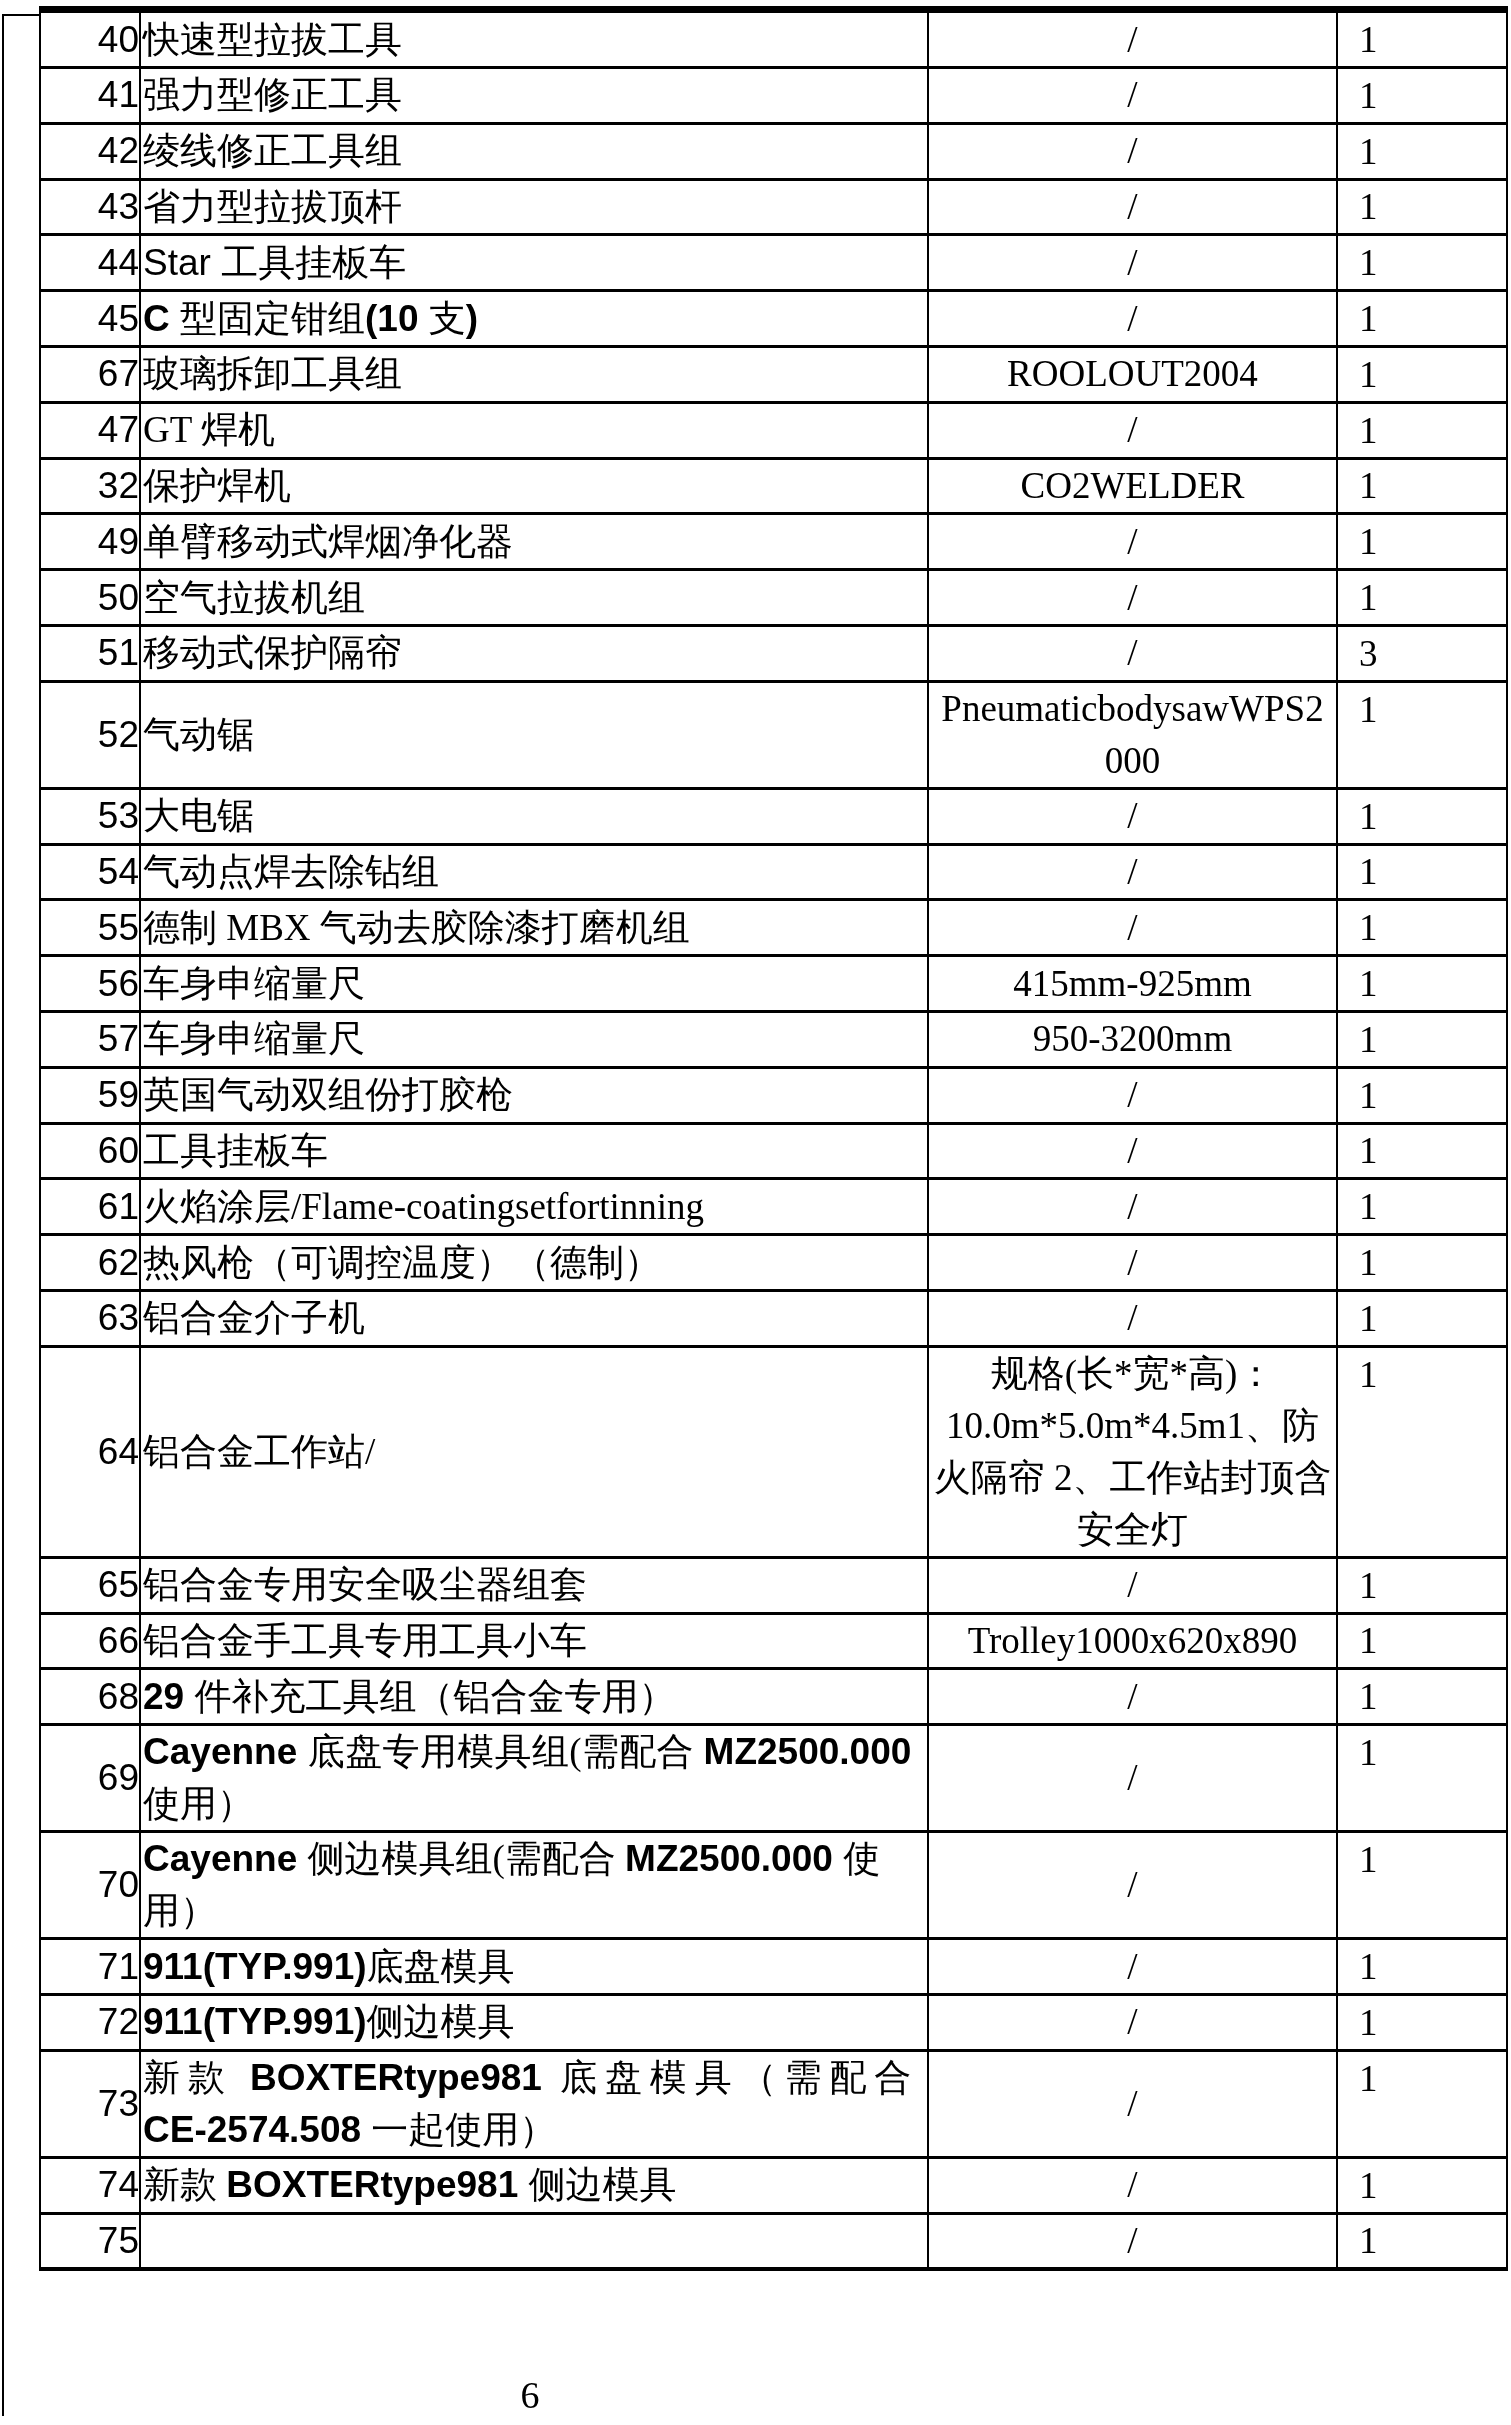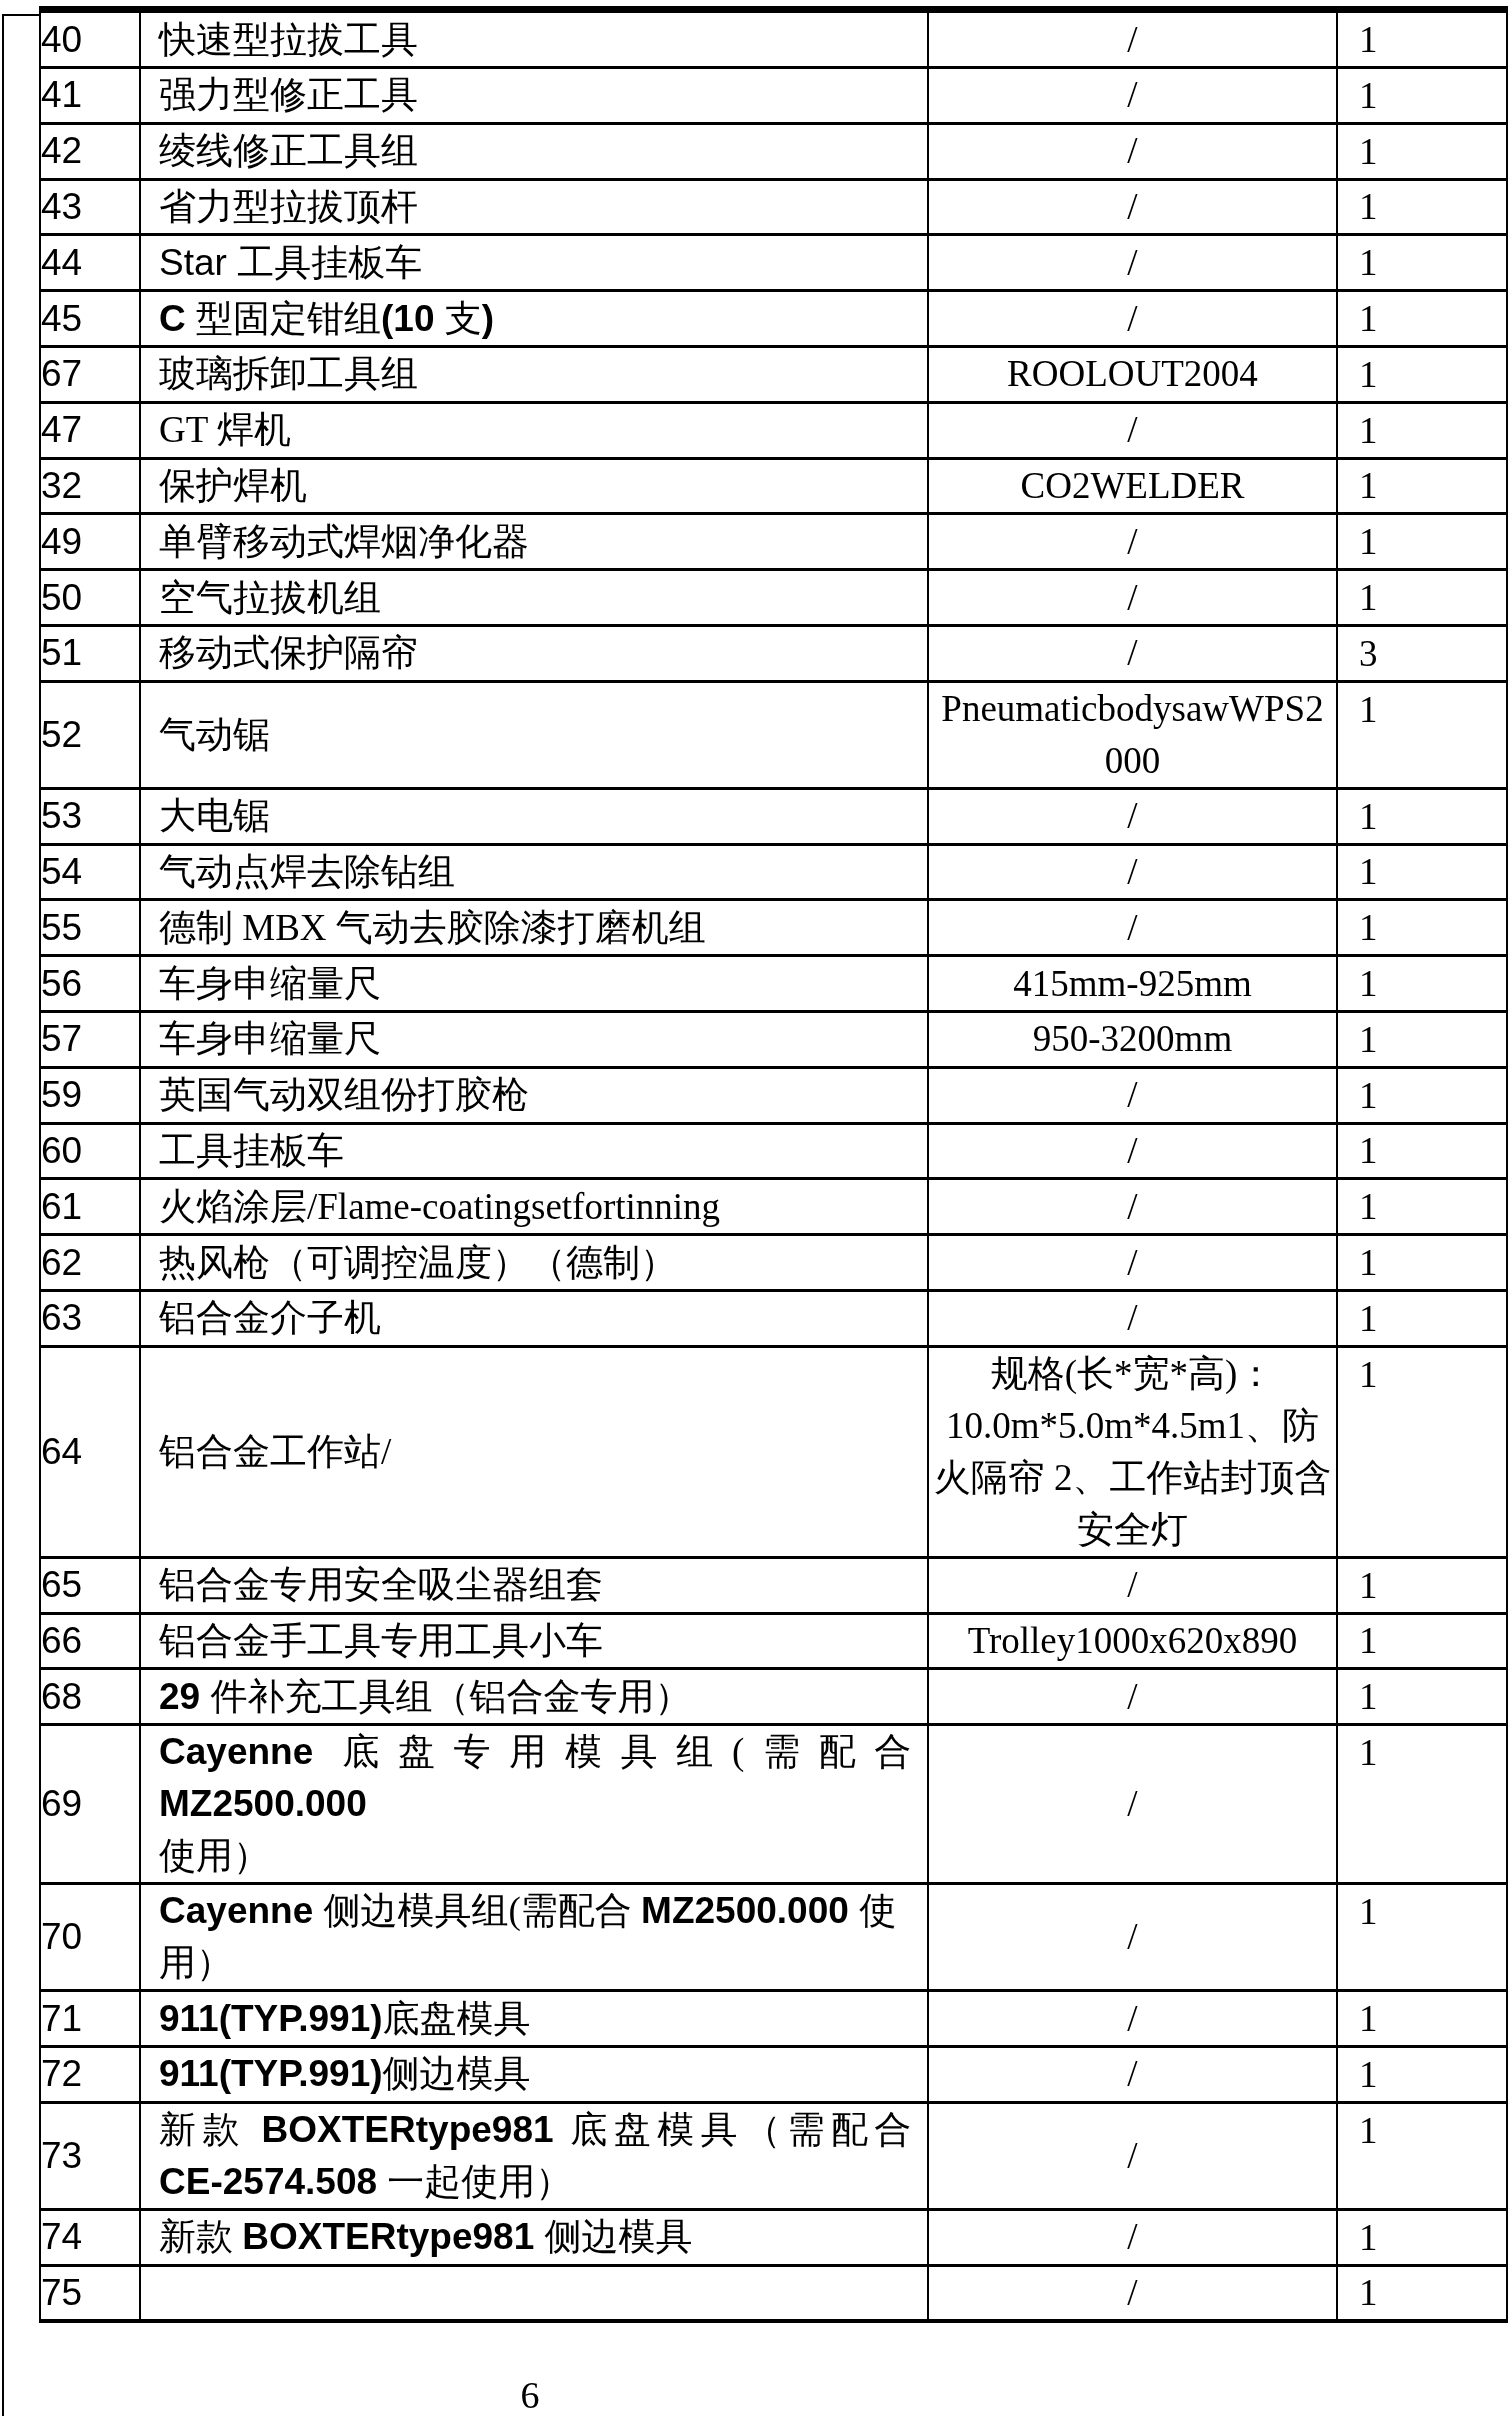--- a/index.html
+++ b/index.html
@@ -32,26 +32,26 @@
     padding:0;
     font-size:37px;
     line-height:52px;
     overflow:hidden;
   }
   tr.h1{height:53px;}
   tr.h2{height:105px;}
   tr.h4{height:207px;}
 
   td.num{
-    text-align:left;vertical-align:middle;
+    text-align:right;vertical-align:middle;
     font-family:"Liberation Sans","DejaVu Sans",sans-serif;
   }
   td.name{
     text-align:left;vertical-align:middle;
-    padding-left:18px;padding-right:15.7px;
+    padding-left:2px;padding-right:15.7px;
   }
   td.spec{
     text-align:center;vertical-align:middle;
     font-family:"Liberation Serif","DejaVu Serif",serif;
   }
   td.qty{
     text-align:left;vertical-align:top;
     padding-left:21px;padding-top:0.8px;
     font-family:"Liberation Serif","DejaVu Serif",serif;
   }

